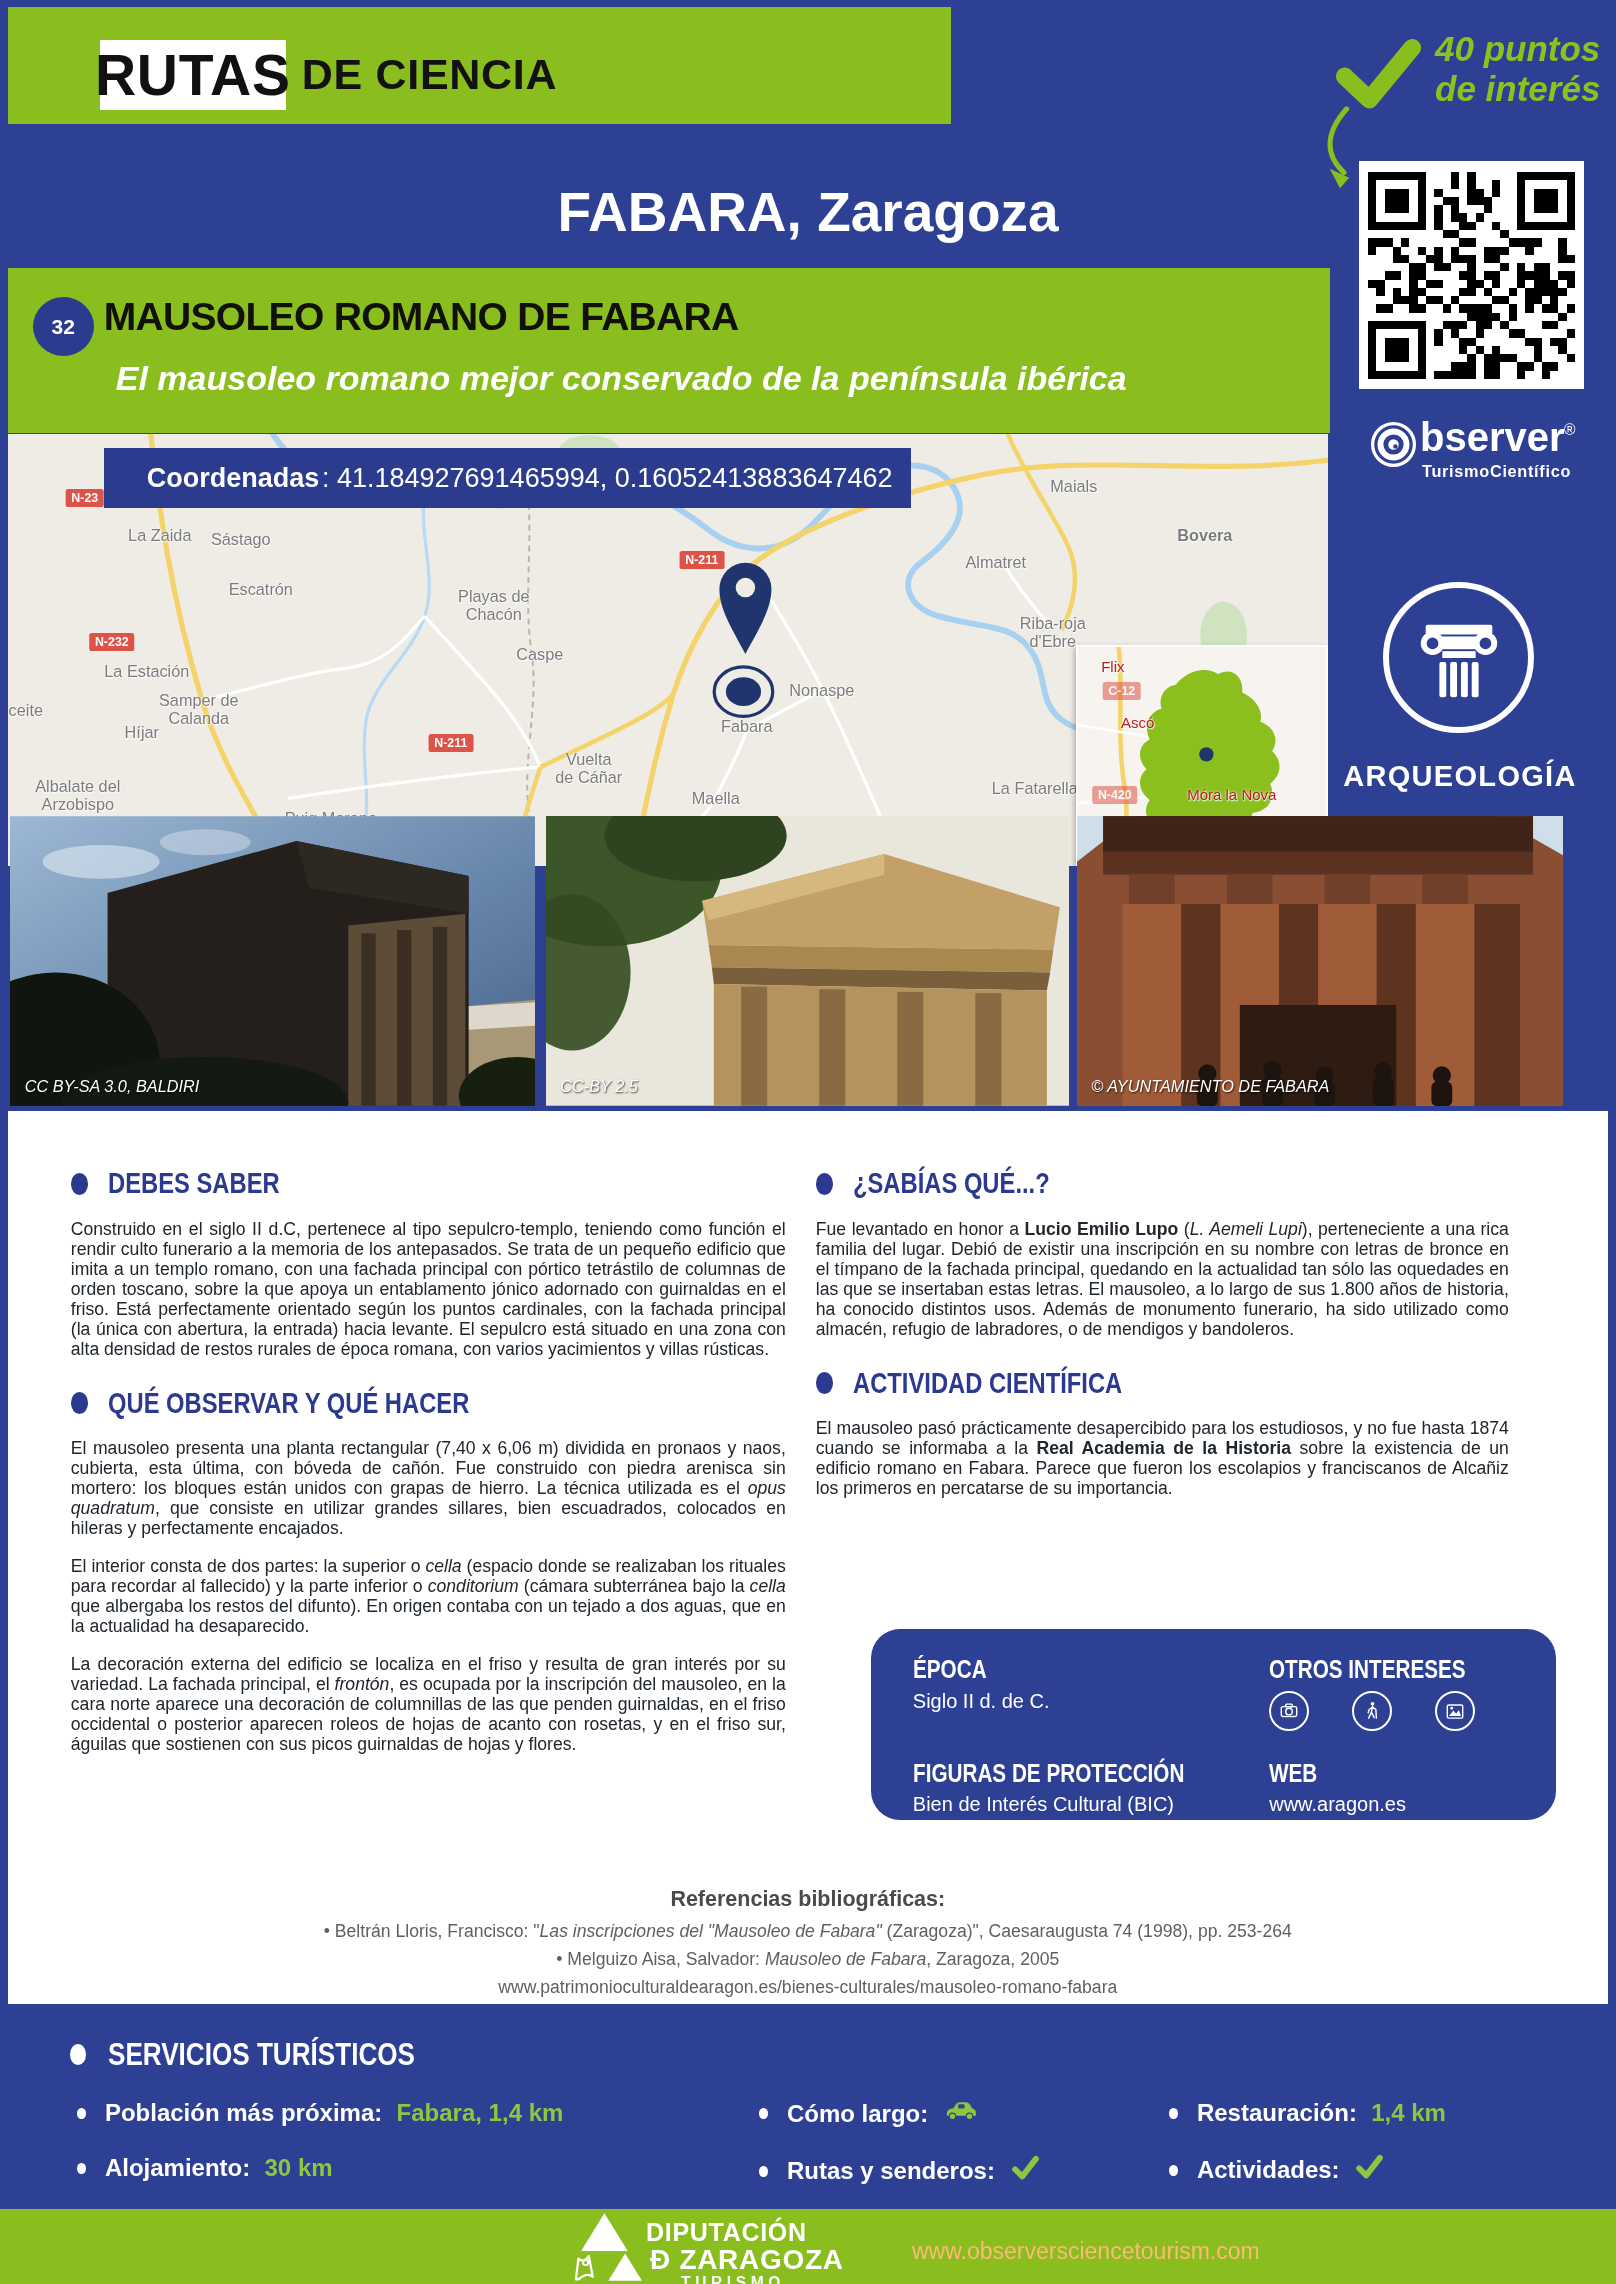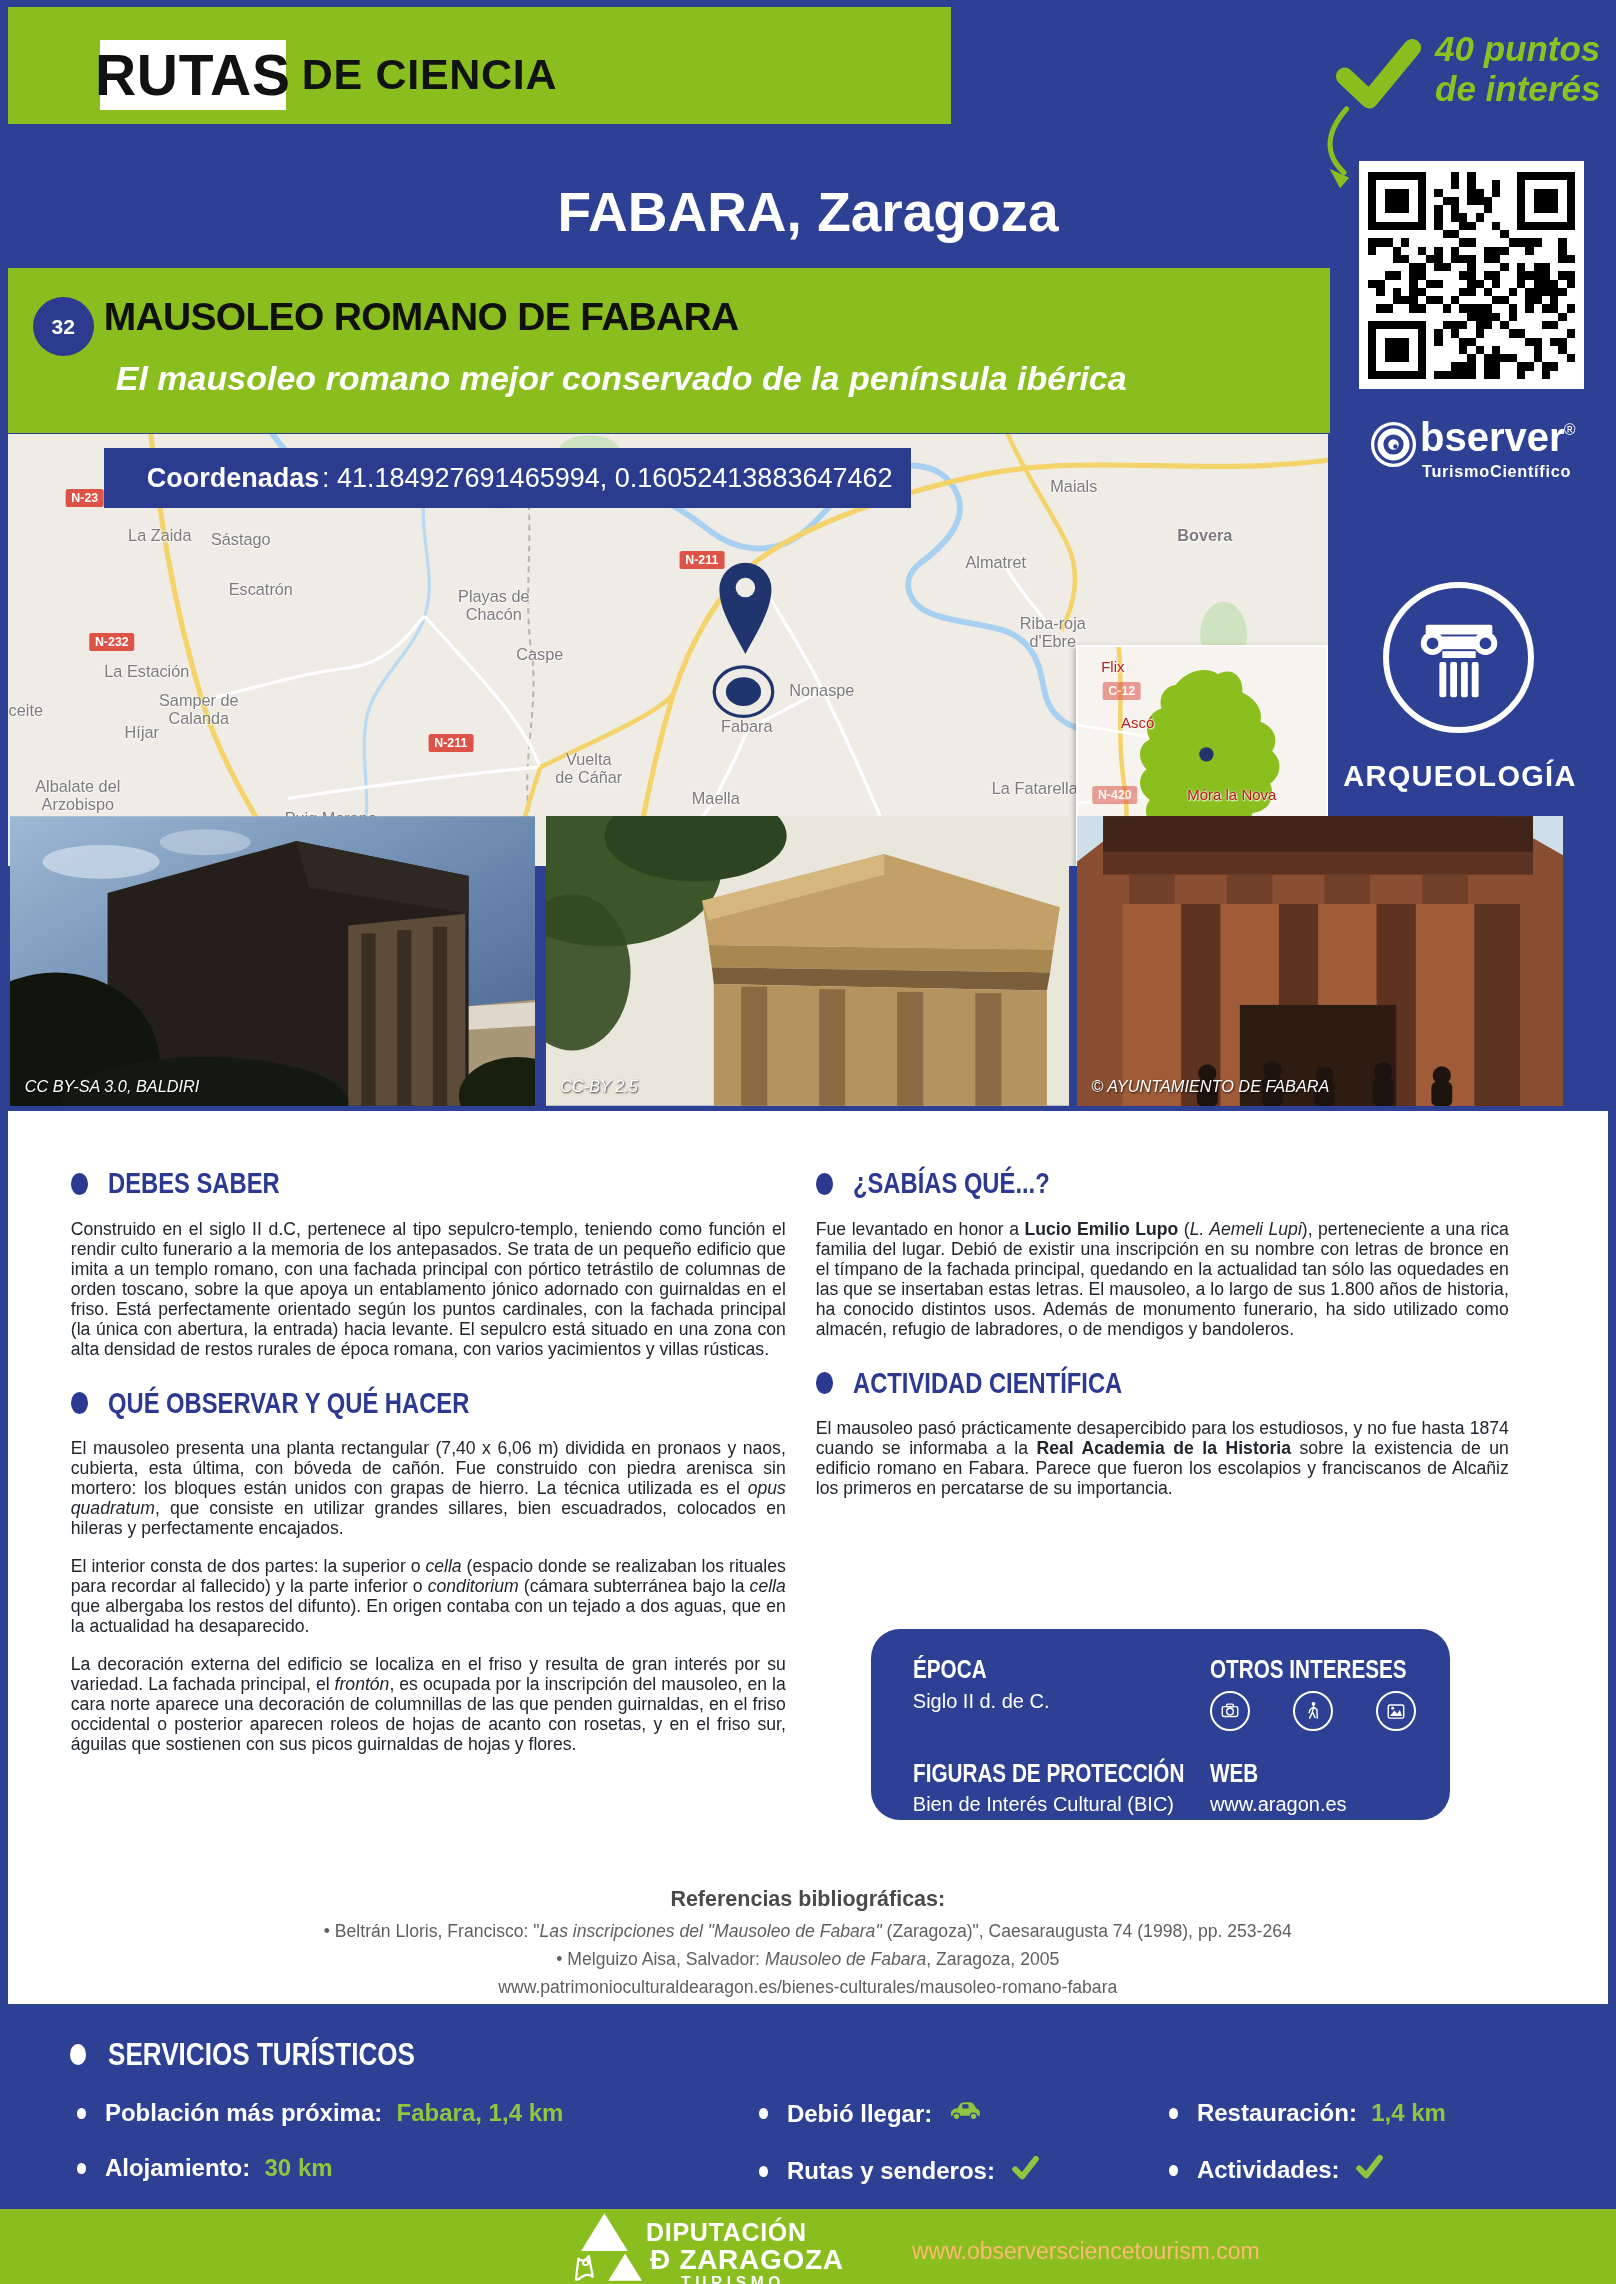--- a/index.html
+++ b/index.html
@@ -60,21 +60,21 @@
   .col{position:absolute;top:57px;}
   .col-left{left:63px;width:715px;}
   .col-right{left:808px;width:693px;}
   .sec-head{display:flex;align-items:center;gap:19.5px;margin:29px 0 19.5px 0;}
   .sec-head:first-child{margin-top:0;}
   .sec-bullet{width:17.6px;height:22px;border-radius:50%;background:#2b3990;flex:0 0 auto;}
   .sec-title{font-size:27px;font-weight:bold;color:#2b3990;transform:scale(.88,1.12);transform-origin:left center;white-space:nowrap;letter-spacing:0;}
   .paras p{margin:0 0 18px 0;font-size:17.6px;line-height:20px;color:#20262e;text-align:justify;}
   .paras p i{font-style:italic;} .paras p b{font-weight:bold;}
 
-  .info-box{position:absolute;left:863px;top:518px;width:579px;height:191px;background:#2e4094;border-radius:29px;box-sizing:border-box;padding:27px 6.5px 0 42px;}
+  .info-box{position:absolute;left:863px;top:518px;width:685px;height:191px;background:#2e4094;border-radius:29px;box-sizing:border-box;padding:27px 6.5px 0 42px;}
   .ib-grid{display:grid;grid-template-columns:56% 44%;row-gap:29px;}
   .ib-label{font-size:23px;font-weight:bold;color:#fff;transform:scale(.9,1.1);transform-origin:left center;white-space:nowrap;}
   .ib-value{font-size:20px;color:#fff;margin-top:6.5px;}
   .ib-icons{display:flex;gap:43px;margin-top:7.8px;}
   .ib-icon{width:36px;height:36px;border:2px solid #fff;border-radius:50%;display:flex;align-items:center;justify-content:center;}
 
   .refs{position:absolute;left:0;width:100%;top:776px;text-align:center;}
   .refs-title{font-size:21.5px;font-weight:bold;color:#4a4a4a;margin-bottom:7px;}
   .refs-items p{margin:0 0 3.9px 0;font-size:17.6px;line-height:24px;color:#5f5f5f;text-align:center;}
   .refs-items p i{font-style:italic;}
@@ -703,21 +703,21 @@
         </div>
         <div class="svc-item">
           <span class="svc-dot"></span>
           <span>Alojamiento:</span>
           <span class="svc-value">30 km</span>
         </div>
       </div>
     <div class="svc-col c2">
         <div class="svc-item">
           <span class="svc-dot"></span>
-          <span>Debió llegar:</span>
+          <span>Cómo largo:</span>
           <span><svg width="34" height="23.4" viewBox="0 0 48 32">
               <path d="M4,21 C4,15 8,13 13,13 L17,7 C18,5 20,4 23,4 L31,4 C34,4 36,6 37,8 L40,13 C44,14 45,16 45,20 L45,23 L41,23 A5,5 0 0 1 31,23 L17,23 A5,5 0 0 1 7,23 L4,23 Z" fill="#8dc63f"></path>
               <rect x="20" y="7" width="9" height="6" rx="1.5" fill="#2e4094"></rect>
               <circle cx="12" cy="24" r="4.6" fill="#8dc63f" stroke="#2e4094" stroke-width="1.6"></circle>
               <circle cx="36" cy="24" r="4.6" fill="#8dc63f" stroke="#2e4094" stroke-width="1.6"></circle>
             </svg></span>
         </div>
         <div class="svc-item">
           <span class="svc-dot"></span>
           <span>Rutas y senderos:</span>

